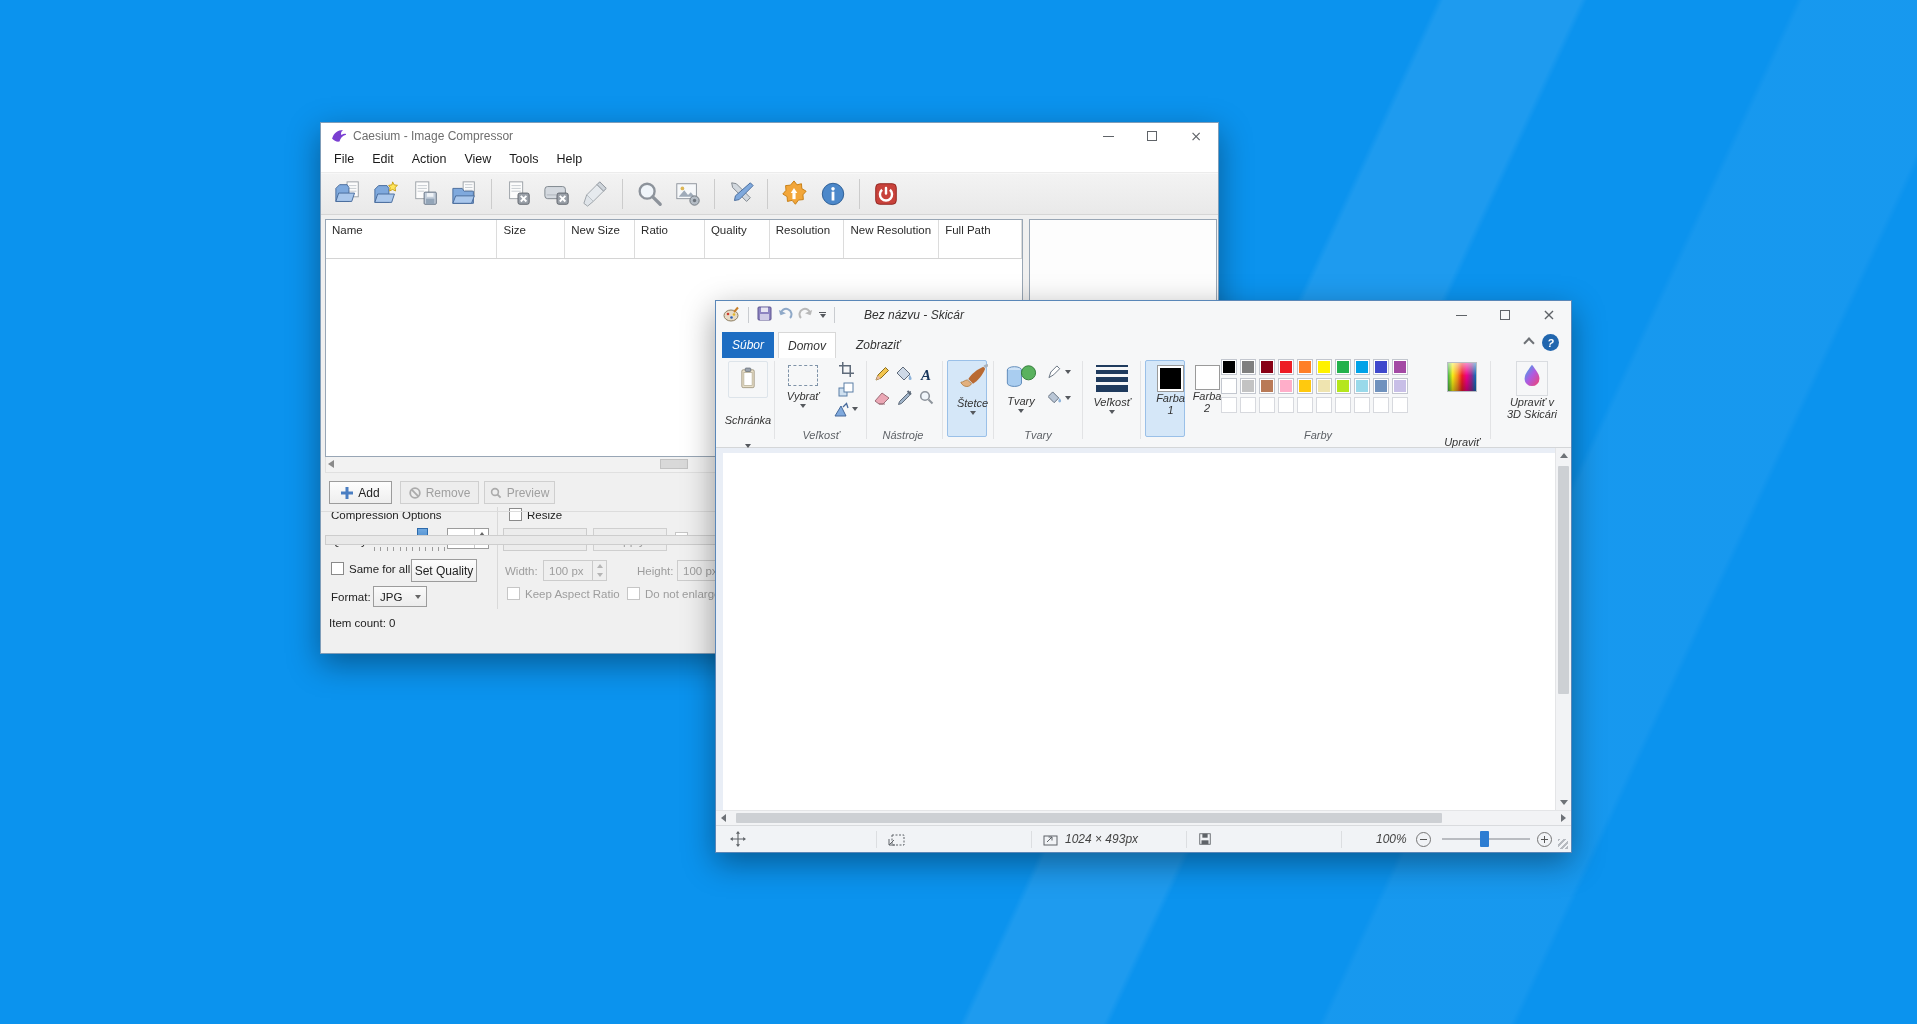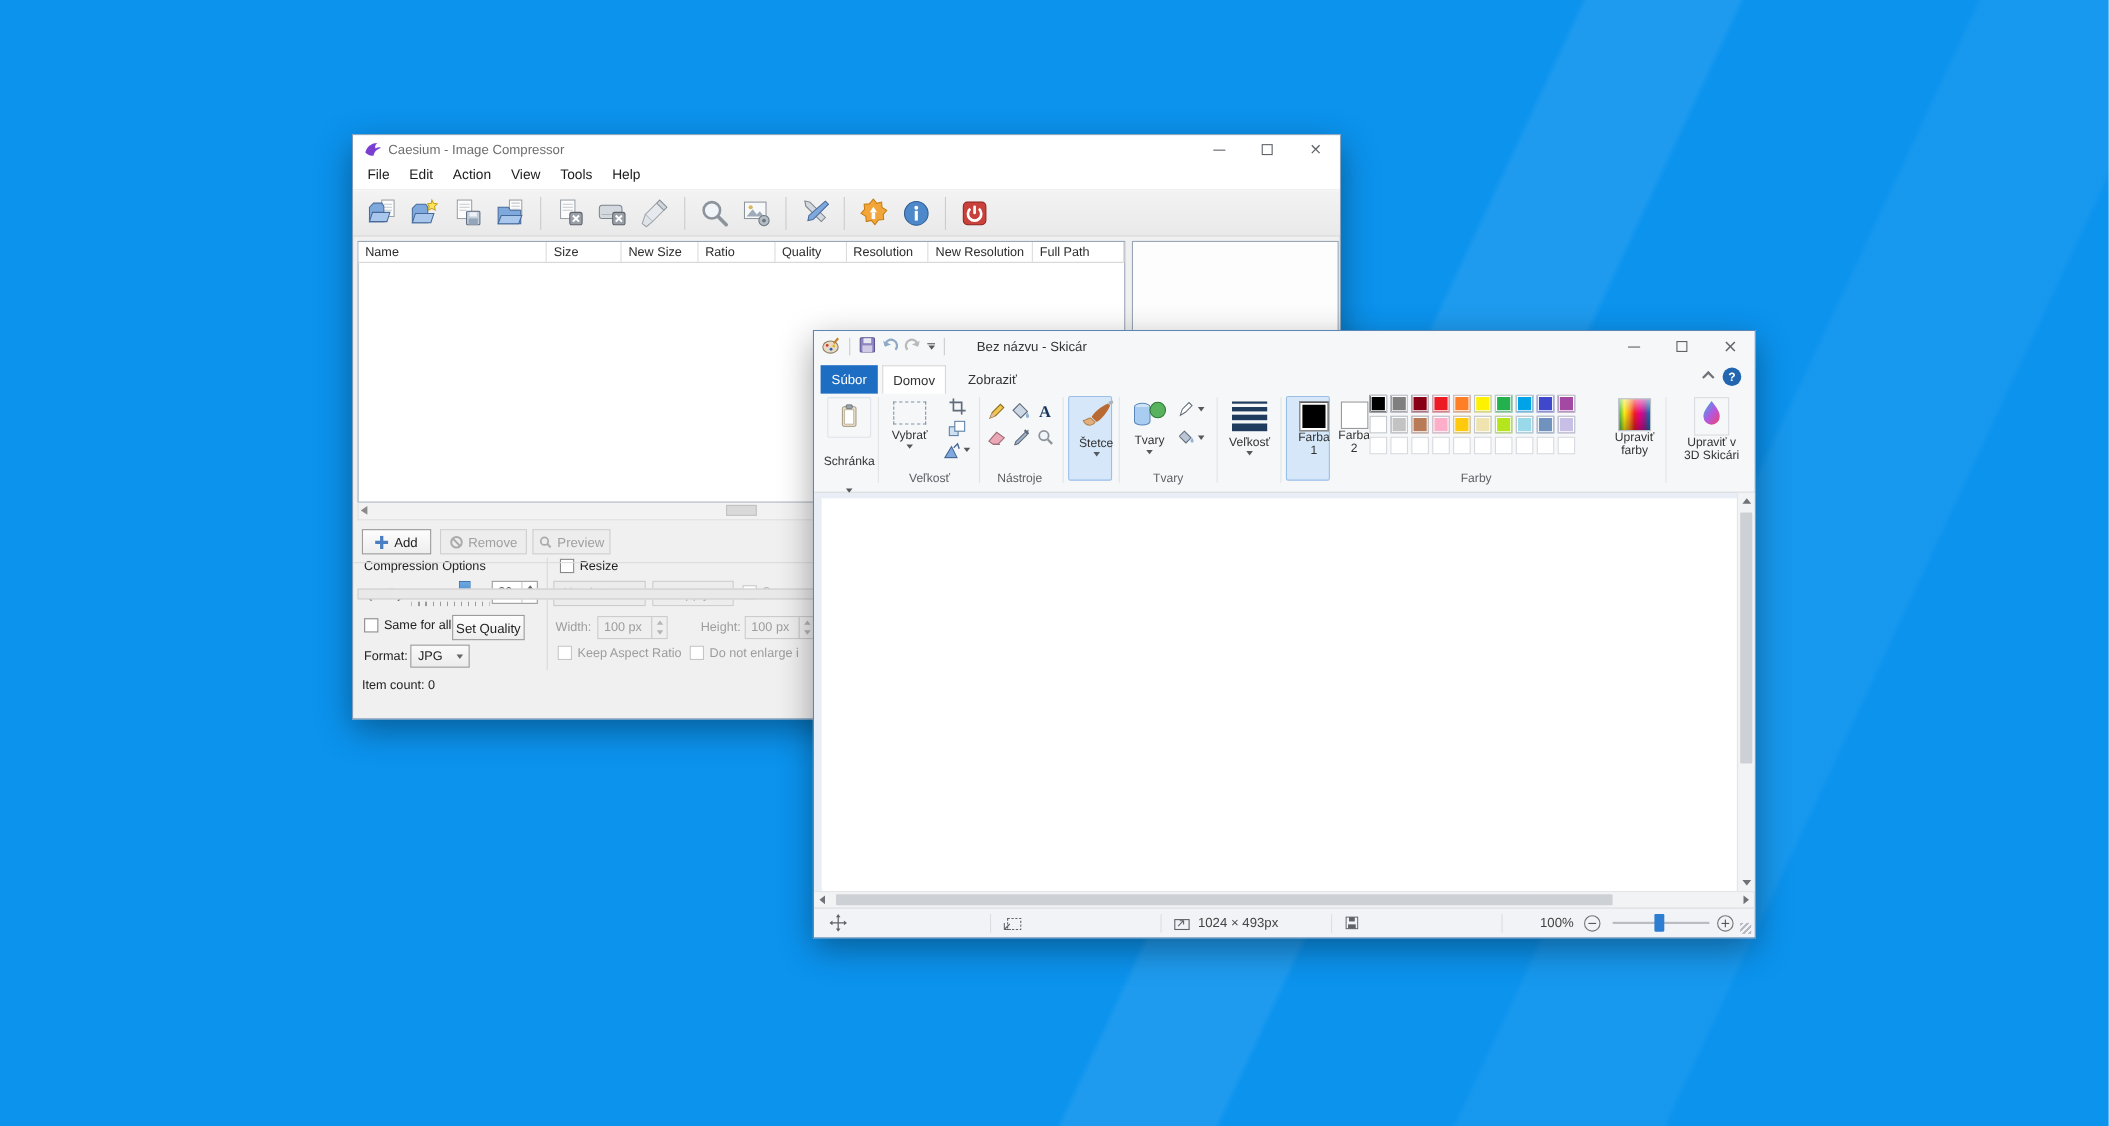--- a/index.html
+++ b/index.html
@@ -30,21 +30,21 @@
   .menu-item { padding:3px 9px; font-size:12.5px; }
   .c-toolbar { height:42px; background:linear-gradient(#f3f3f3,#e9e9e9); border-bottom:1px solid #d6d6d6;
     display:flex; align-items:center; padding-left:12px; gap:9px;
     border-top:1px solid #f8f8f8; }
   .ticon { width:30px; height:30px; display:flex; align-items:center; justify-content:center; }
   .tsep { width:1px; height:30px; background:#cccccc; margin:0 2px; }
 
   .c-body { position:relative; width:100%; height:calc(100% - 92px); }
   .c-table { position:absolute; left:4px; top:4px; width:698px; height:238px;
     background:#fff; border:1px solid #98a6b5; }
-  .c-thead { display:flex; height:19px; border-bottom:1px solid #d4d4d4; background:#fff; }
+  .c-thead { display:flex; height:39px; border-bottom:1px solid #d4d4d4; background:#fff; }
   .th { font-size:11.5px; color:#2b2b2b; padding:4px 0 0 6px; border-right:1px solid #dcdcdc; overflow:hidden; white-space:nowrap; }
   .c-preview-panel { position:absolute; left:708px; top:4px; width:188px; height:426px;
     background:#fdfdfd; border:1px solid #98a6b5; }
   .c-hscroll { position:absolute; left:4px; top:242px; width:698px; height:16px; background:#f2f2f2; border:1px solid #e0e0e0; border-top:none; }
   .c-hscroll .arr { position:absolute; left:2px; top:3px; width:0; height:0;
     border-top:4.5px solid transparent; border-bottom:4.5px solid transparent; border-right:6px solid #8a8a8a; }
   .c-hthumb { position:absolute; left:334px; top:2px; width:28px; height:10px; background:#d9d9d9; border:1px solid #c2c2c2; }
 
   .cbtn { position:absolute; height:23px; display:flex; align-items:center; justify-content:center; gap:5px;
     font-size:12px; border:1px solid #9c9c9c; background:linear-gradient(#fdfdfd,#eeeeee); color:#222; }
@@ -71,22 +71,22 @@
     font-size:11.5px; display:flex; align-items:center; }
   .dd .val { flex:1; padding-left:6px; }
   .dd .dda { width:16px; display:flex; align-items:center; justify-content:center; }
   .dd.dim { border-color:#cccccc; background:#ececec; color:#9d9d9d; }
   .dd.dim .tri-dn { border-top-color:#b5b5b5; }
   .vdiv { position:absolute; width:1px; background:#d9d9d9; }
   .c-statusline { position:absolute; left:0; right:0; top:296px; border-top:1px solid #dcdcdc; }
   .c-progress { position:absolute; left:4px; right:4px; top:320px; height:10px; background:#e9e9e9; border:1px solid #cdcdcd; }
 
   
-  .win-paint { left:739px; top:300px; width:857px; height:553px;
-    background:#f6f7f8; border:1px solid #5a87b8; font-size:12px; color:#2b2b2b; }
+  .win-paint { left:715px; top:300px; width:857px; height:553px;
+    background:#f6f7f8; border:1px solid #5a87b8; font-size:12px; color:#2b2b2b;font-style:italic; }
   .p-titlebar { height:28px; display:flex; align-items:center; background:#f6f7f8; padding-left:7px; }
   .qat { display:flex; align-items:center; gap:5px; }
   .qat-sep { width:1px; height:16px; background:#c9ccd0; margin:0 3px; }
   .p-title { margin-left:26px; font-size:12px; color:#333; }
   .p-tabrow { position:relative; height:29px; background:#f6f7f8; display:flex; align-items:flex-end; padding-left:6px; }
   .tab { height:26px; display:flex; align-items:center; justify-content:center; font-size:12px; padding:0 14px; }
   .tab-file { background:#1d6dc2; color:#fff; width:52px; }
   .tab-sel { background:#fff; color:#333; border:1px solid #d8d8d8; border-bottom:none; width:58px; margin-left:4px; }
   .tab-plain { color:#333; margin-left:6px; }
   .p-chevron { position:absolute; right:38px; top:10px; width:8px; height:8px;
@@ -628,21 +628,21 @@
             <span class="pal-cell empty"></span>
             <span class="pal-cell empty"></span>
             <span class="pal-cell empty"></span>
             <span class="pal-cell empty"></span>
             <span class="pal-cell empty"></span>
             <span class="pal-cell empty"></span>
           </div>
         </div>
       <span class="rib-group-label" style="left:505px; width:194px;">Farby</span>
 
-      <div class="rib-big" style="left:722px; width:48px;">
+      <div class="rib-big" style="left:722px; width:48px;gap:44px;">
         <span class="rainbow"></span>
         <span class="rib-label">Upraviť</span>
         <span class="rib-label">farby</span>
       </div>
       <span class="rib-divider" style="left:774px;"></span>
 
       <div class="rib-big" style="left:779px; width:74px;">
         <span style="border:1px solid #d9dce0; padding:1px 3px; margin-top:2px;">
           <svg width="24" height="28" viewBox="0 0 28 34">
             <defs>

